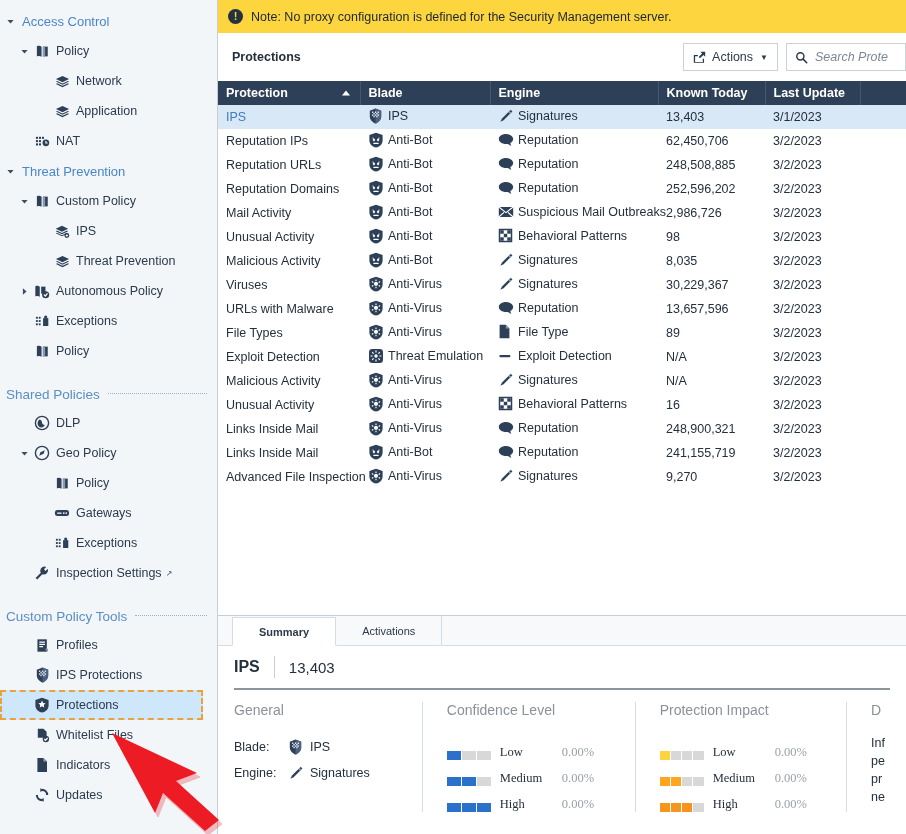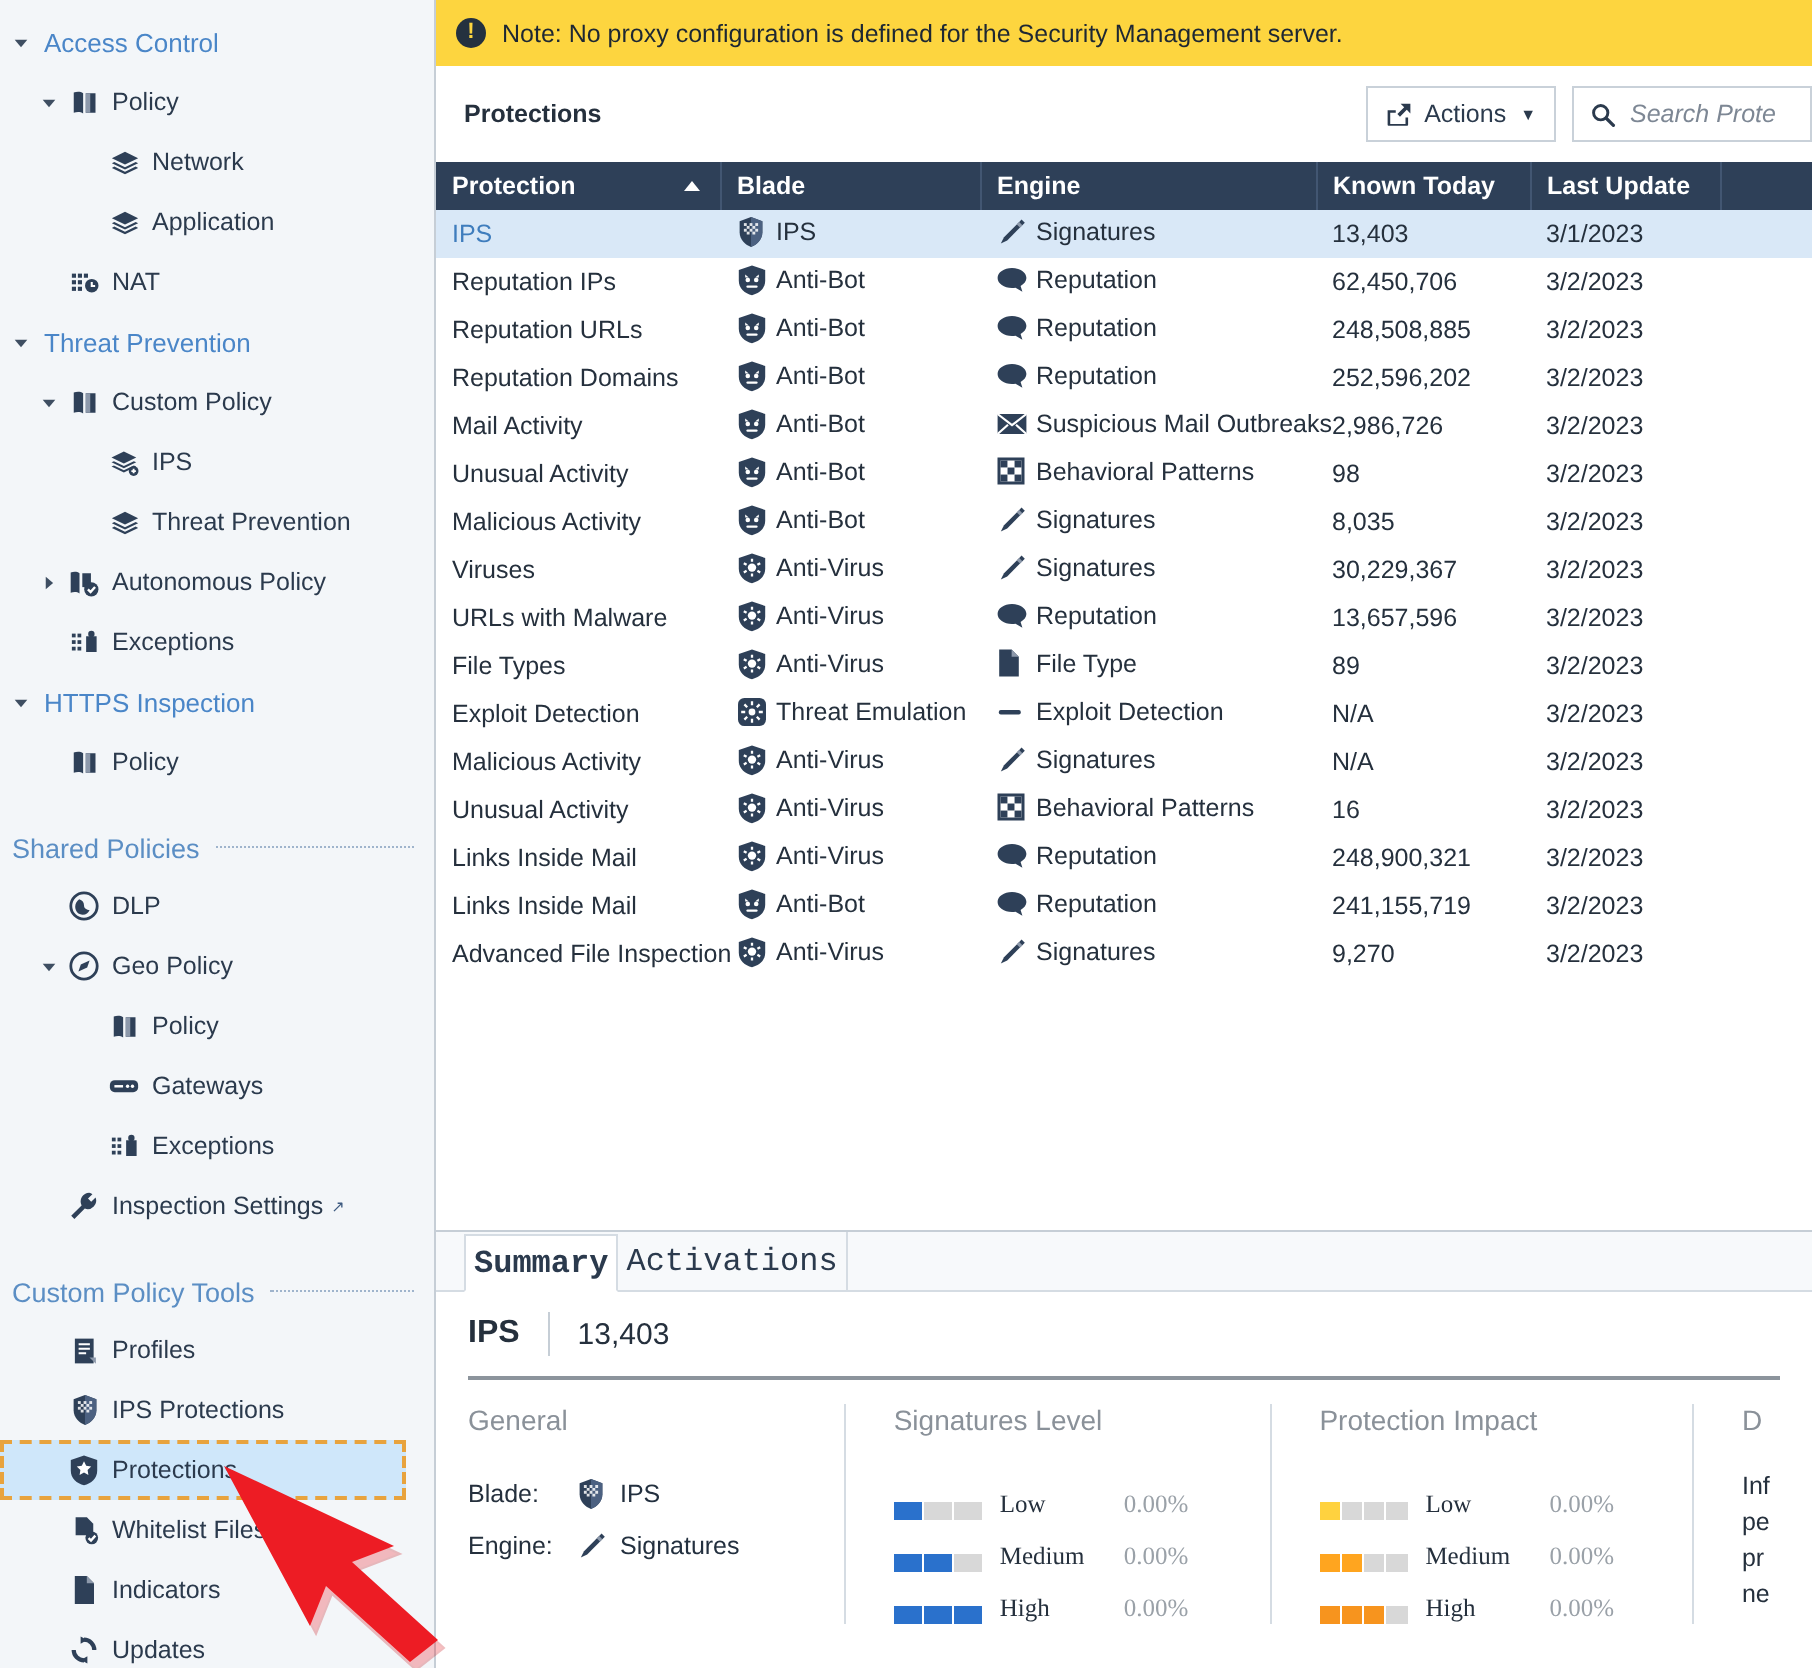--- a/index.html
+++ b/index.html
@@ -102,22 +102,22 @@
   .tbl-wrap{height:511px;overflow:hidden;}
 
   
   .bottom{
     position:absolute;left:0;right:0;bottom:0;height:218px;
     border-top:1px solid #c6ced6;background:#ffffff;
   }
   .tabs{display:flex;height:30px;align-items:flex-end;background:#f7f9fb;
         border-bottom:1px solid #d5dce3;padding-left:14px;box-sizing:border-box;}
   .tab{
-    height:29px;display:flex;align-items:center;padding:0 4px;font-size:16px;
-    color:#2b3a4d;box-sizing:border-box;border-right:1px solid #d5dce3;font-family:Liberation Mono, monospace;
+    height:29px;display:flex;align-items:center;padding:0 26px;font-size:11px;
+    color:#2b3a4d;box-sizing:border-box;border-right:1px solid #d5dce3;
   }
   .tab.active{background:#ffffff;font-weight:bold;border:1px solid #d5dce3;
               border-bottom:1px solid #ffffff;margin-bottom:-1px;}
   .sum-head{display:flex;align-items:center;height:42px;padding-left:16px;}
   .sum-head .nm{font-size:16px;font-weight:bold;color:#25303d;}
   .sum-head .sep{width:1px;height:22px;background:#c6ced6;margin:0 14px;}
   .sum-head .cnt{font-size:15px;color:#25303d;}
   .sum-rule{height:2px;background:#8c949c;margin:0 16px;}
   .cols{display:flex;padding:12px 0 0 16px;box-sizing:border-box;gap:21px;}
   .col{padding-right:18px;box-sizing:border-box;position:relative;}
@@ -283,28 +283,20 @@
                 <rect x="1" y="6.5" width="2" height="2"></rect>
                 <rect x="4" y="6.5" width="2" height="2"></rect>
                 <rect x="1" y="10" width="2" height="2"></rect>
                 <rect x="4" y="10" width="2" height="2"></rect>
               </g>
               <path d="M8.6 4.4h5.6v8.4H8.6z" fill="#2e4058"></path>
               <circle cx="11.4" cy="3.2" r="1.7" fill="#2e4058"></circle>
             </svg>
           </span>
           <span class="lbl">Exceptions</span>
-        </div>
-        <div class="nav-row lvl0 grp-link">
-          <span class="twisty">
-            <svg width="9" height="9" viewBox="0 0 10 10">
-              <path d="M1.5 3.2h7L5 7.3z" fill="#3e4e62"></path>
-            </svg>
-          </span>
-          <span class="lbl">HTTPS Inspection</span>
         </div>
         <div class="nav-row lvl1 item">
           <span class="twisty"></span>
           <span class="ic">
             <svg width="15" height="15" viewBox="0 0 16 16">
               <path d="M2 2.4c1.8-.6 3.6-.6 5 .4v10.8c-1.4-1-3.2-1-5-.4z" fill="#2e4058"></path>
               <path d="M8.4 2.8h5.2v10.4H8.4z" fill="#2e4058"></path>
               <path d="M8.4 2.8h2.4v10.4H8.4z" fill="#8d99ab"></path>
             </svg>
           </span>
@@ -1032,21 +1024,21 @@
                     <path d="M12.8 1.8 14.4 3.4 5.6 12.2 2.4 13.8l1.6-3.2z" fill="#2e4058"></path>
                     <path d="M11.6 3 13.2 4.6 12 5.8 10.4 4.2z" fill="#8d99ab"></path>
                   </svg>
               </span>
               <span>Signatures</span>
             </span>
           </div>
         </div>
 
         <div class="col" style="width:230px">
-          <h4>Signatures Level</h4>
+          <h4>Confidence Level</h4>
           <div id="conf-host">
               <div class="meter">
                 <span class="bar">
                   <i style="background: rgb(42, 113, 204);"></i>
                   <i></i>
                   <i></i>
                 </span>
                 <span class="ml">Low</span>
                 <span class="mp">0.00%</span>
               </div>

